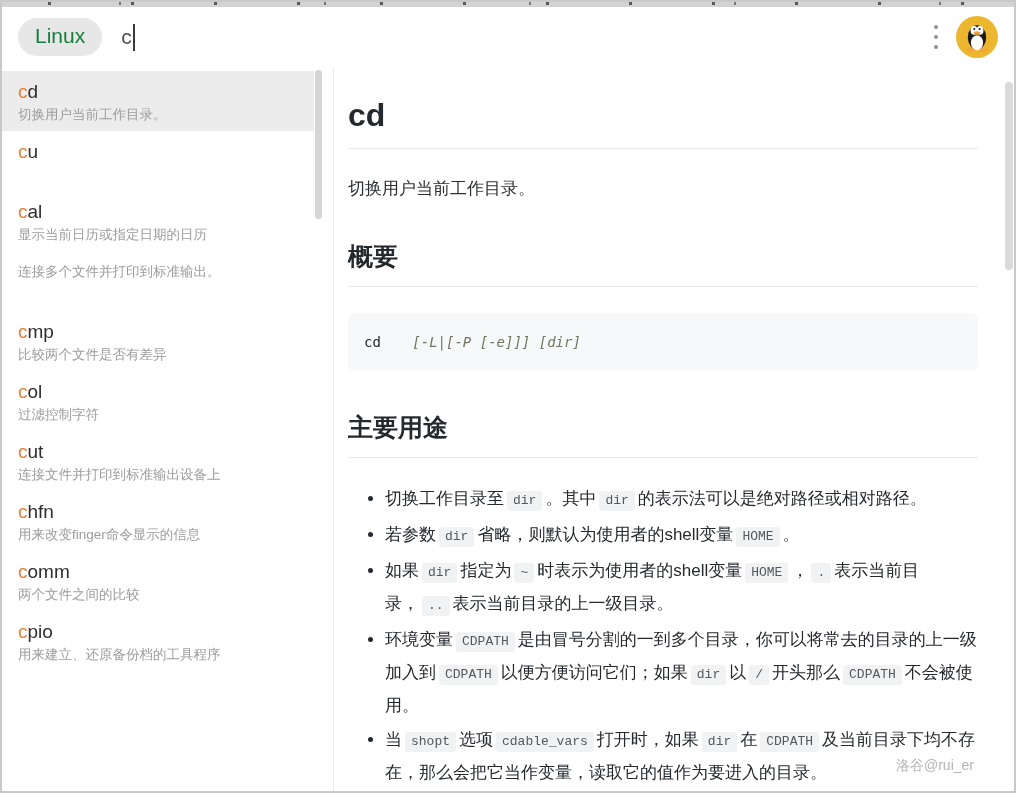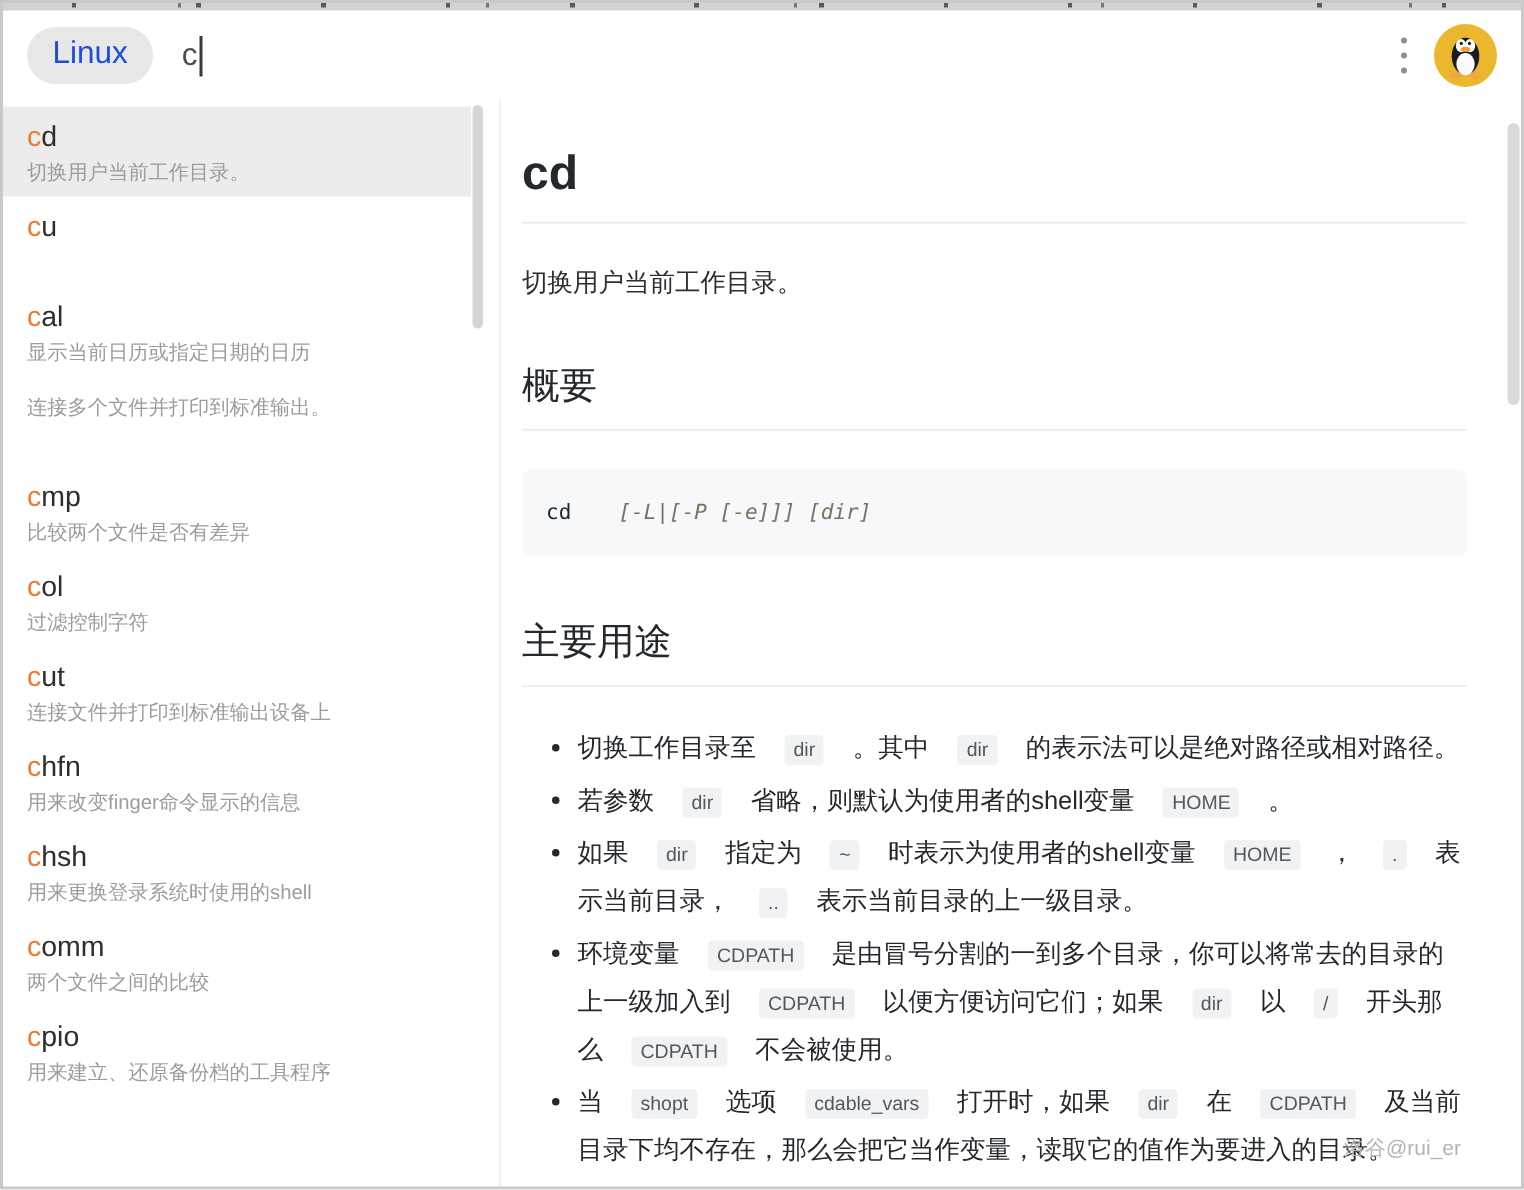--- a/index.html
+++ b/index.html
@@ -20,21 +20,21 @@
     background-image:
       repeating-linear-gradient(90deg, transparent 0 46px, #5a5a5a 46px 49px, transparent 49px 83px),
       repeating-linear-gradient(90deg, transparent 0 117px, #777 117px 119px, transparent 119px 205px);
   }
 
   
   .header {
     height:60px; display:flex; align-items:center; padding:0 16px; background:#fff;
   }
   .scope-pill {
-    background:#e7e7e7; color:#1d4ed8; border-radius:19px;
+    background:#e7e7e7; color:#15803d; border-radius:19px;
     padding:5px 17px 8px; font-size:21px; line-height:25px; cursor:default;
   }
   .searchbox {
     display:flex; align-items:center; margin-left:19px; flex:1; height:38px;
   }
   .search-text { font-size:21px; color:#4f4f4f; }
   .caret { width:2px; height:27px; background:#3a3a3a; margin-left:1px; }
   .header-right { display:flex; align-items:center; gap:12px; }
   .kebab { display:flex; flex-direction:column; align-items:center; padding:4px 6px; cursor:pointer; }
   .kebab i { width:4px; height:4px; border-radius:50%; background:#8f8f8f; margin:3px 0; }
@@ -60,37 +60,37 @@
   .v-divider { width:1px; background:#ebebeb; flex:none; margin-left:10px; }
 
   
   .main { flex:1; position:relative; padding:8px 26px 0 14px; overflow:hidden; color:#24292e; }
   .doc-title {
     font-size:32px; font-weight:600; color:#24292e; margin:22px 0 0;
     padding-bottom:14px; border-bottom:1px solid #e7e9ec;
   }
   .summary { font-size:17px; color:#2b2f33; margin:28px 0 0; }
   .h2 {
-    font-size:25px; font-weight:400; color:#24292e; margin:40px 0 0;
+    font-size:25px; font-weight:700; color:#24292e; margin:40px 0 0;
     padding-bottom:13px; border-bottom:1px solid #e7e9ec;
   }
   .codeblock {
     margin-top:26px; background:var(--code-bg,#f6f8fa); border-radius:6px;
     padding:21px 16px; font-family:"DejaVu Sans Mono","Liberation Mono",monospace;
     font-size:14px; color:#24292e; white-space:pre;
   }
   .codeblock .em { font-style:italic; color:#73755f;margin-left:23px; }
   ul.bullets {
     margin:25px 0 18px; padding-left:37px; font-size:17px; line-height:31px; color:#24292e;
   }
   ul.bullets li { margin-bottom:3px; }
   .inline-code {
-    font-family:Liberation Sans, sans-serif;
+    font-family:Liberation Mono, monospace;
     font-size:13px; background:#f1f2f3; color:#53585d;
-    padding:2px 6px 3px; border-radius:3px; margin:0 19px;
+    padding:2px 6px 3px; border-radius:3px; margin:0 3px;
   }
   .watermark {
     position:absolute; right:30px; bottom:16px; font-size:14px; color:#b4b4b4;text-align:right;
   }
 
   .main-scroll { width:10px; position:relative; flex:none; }
   .main-scroll .thumb { position:absolute; left:1px; top:15px; width:8px; height:188px;
                         background:#dadada; border-radius:4px; }
 </style>
 </head>
@@ -157,24 +157,20 @@
         </div>
         <div class="cmd">
           <div class="cmd-name"><span class="hl">c</span><span>ut</span></div>
           <div class="cmd-desc">连接文件并打印到标准输出设备上</div>
         </div>
         <div class="cmd">
           <div class="cmd-name"><span class="hl">c</span><span>hfn</span></div>
           <div class="cmd-desc">用来改变finger命令显示的信息</div>
         </div>
         <div class="cmd">
-          <div class="cmd-name"><span class="hl">c</span><span>hsh</span></div>
-          <div class="cmd-desc">用来更换登录系统时使用的shell</div>
-        </div>
-        <div class="cmd">
           <div class="cmd-name"><span class="hl">c</span><span>omm</span></div>
           <div class="cmd-desc">两个文件之间的比较</div>
         </div>
         <div class="cmd">
           <div class="cmd-name"><span class="hl">c</span><span>pio</span></div>
           <div class="cmd-desc">用来建立、还原备份档的工具程序</div>
         </div>
       </aside>
     <div class="side-scroll">
         <div class="thumb"></div>

